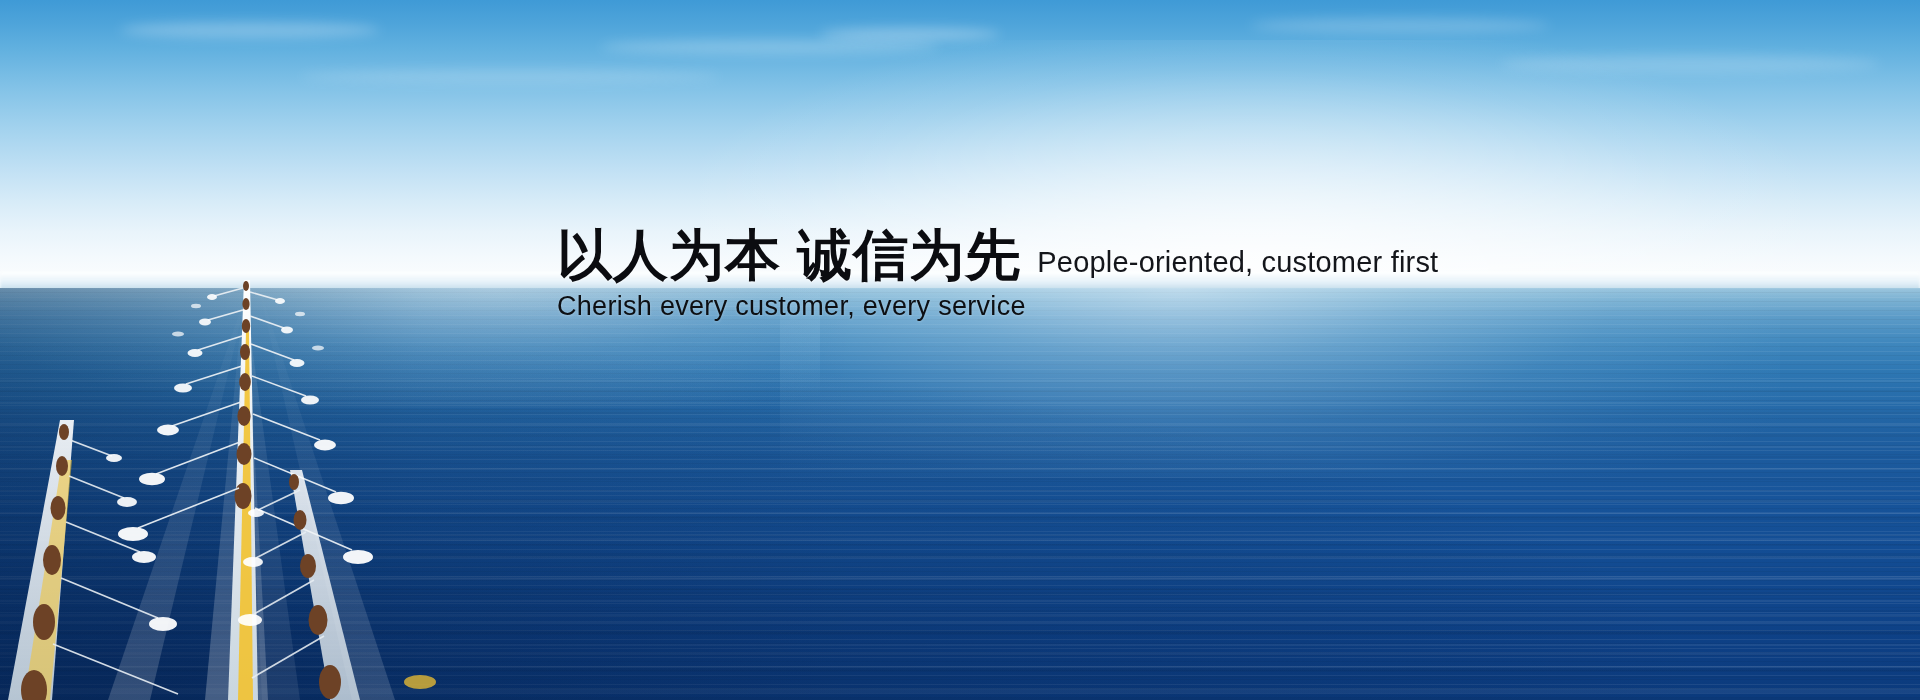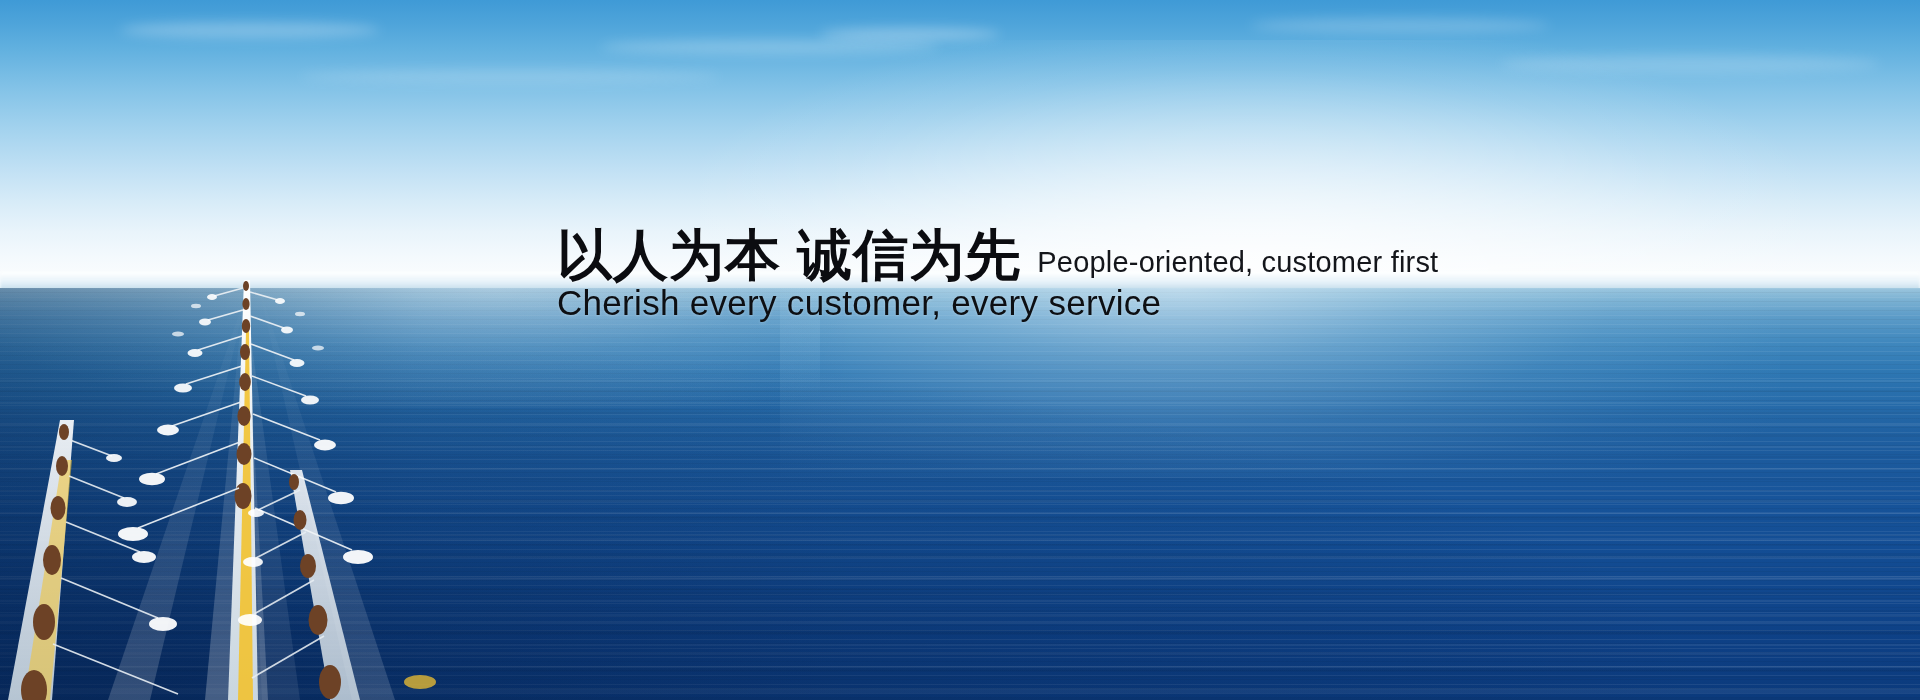--- a/index.html
+++ b/index.html
@@ -226,23 +226,23 @@
     font-family: "Liberation Sans", "DejaVu Sans", sans-serif;
     font-size: 38px;
     font-weight: 700;
     color: #0b0c10;
     letter-spacing: 1px;
     line-height: 1.05;
     white-space: nowrap;
     text-shadow: 0 1px 3px rgba(255,255,255,0.30);
   }
   .line-3 {
-    margin-top: 2px;
+    margin-top: 9px;
     font-family: "Liberation Sans", "DejaVu Sans", sans-serif;
-    font-size: 35px;
+    font-size: 27px;
     font-weight: 400;
     color: #0d0f13;
     letter-spacing: .3px;
     line-height: 1.05;
     white-space: nowrap;
     text-shadow: 0 1px 3px rgba(255,255,255,0.22);
   }
 </style>
 </head>
 <body>

